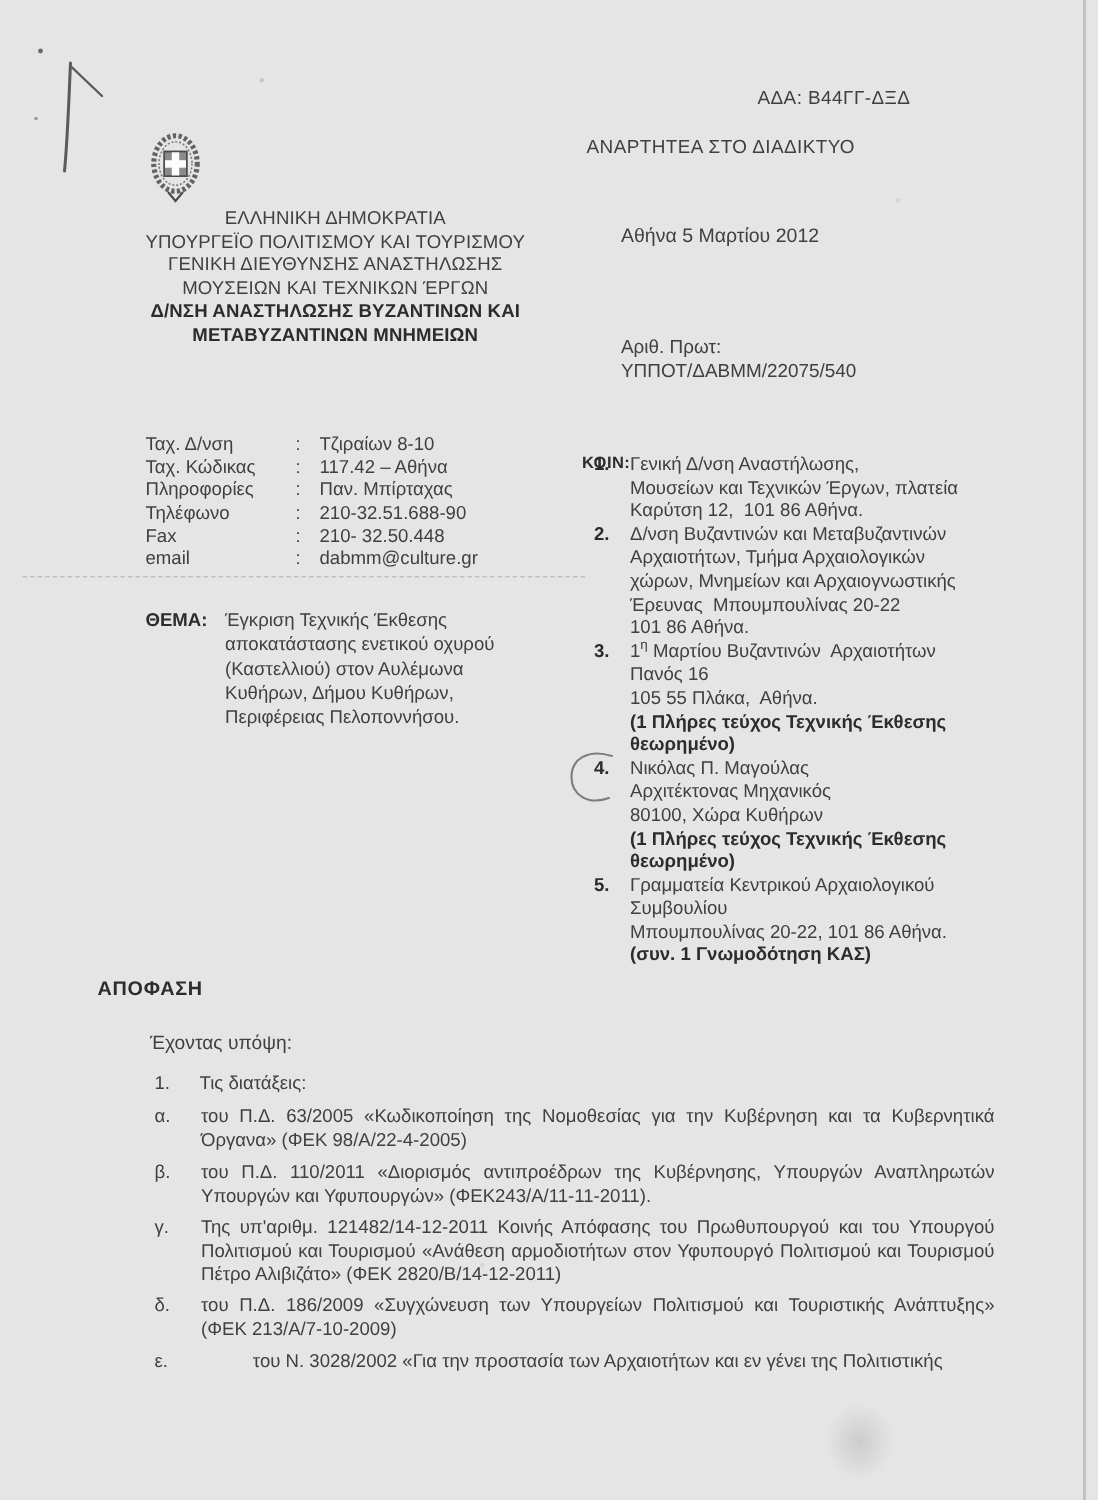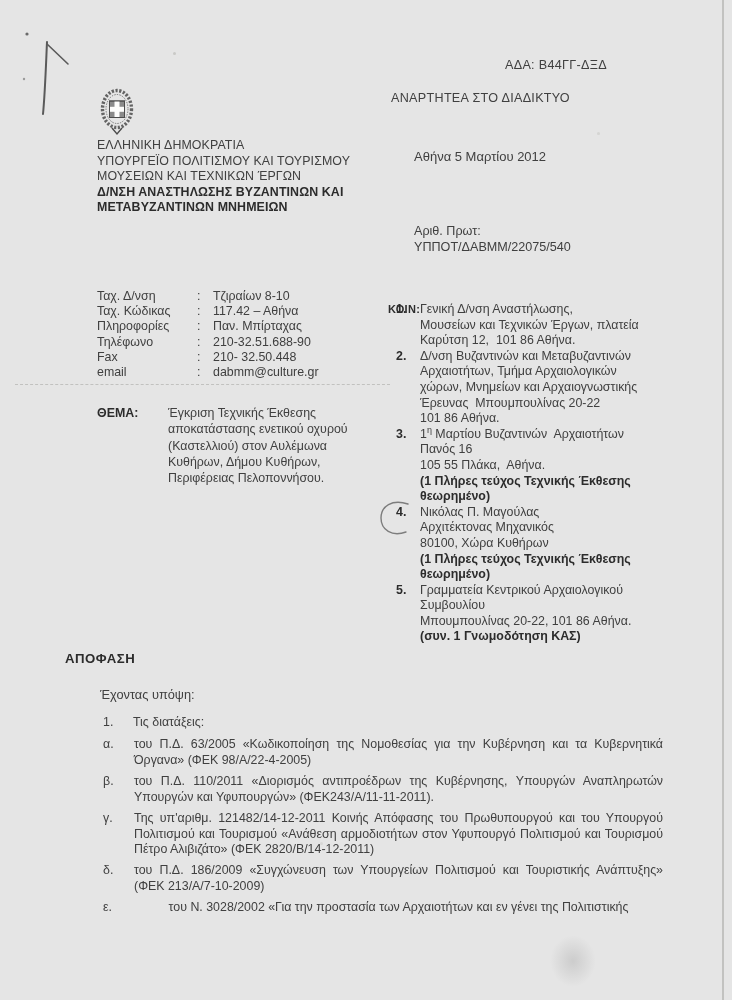--- a/index.html
+++ b/index.html
@@ -15,32 +15,32 @@
 
   
   .ada{left:505px;top:58px;font-size:12.6px;letter-spacing:.3px;}
   .anartitea{left:391px;top:91px;font-size:12.6px;letter-spacing:.3px;}
   .date-line{left:414px;top:149px;font-size:13px;}
   .prot{left:414px;top:205px;line-height:16px;font-size:12.6px;margin-top:18px;}
   .koin-label{left:388px;top:265px;font-size:11px;letter-spacing:.3px;margin-top:38px;}
 
   
   .emblem{left:99px;top:88px;}
-  .org{left:97px;top:138px;line-height:15.6px;letter-spacing:.1px;}
+  .org{left:97px;top:138px;line-height:15.6px;letter-spacing:.1px;text-align:center;}
   .dept{left:97px;top:243px;line-height:15.6px;letter-spacing:.1px;}
   .contact{left:97px;top:289px;line-height:15.2px;}
   .c-row{display:flex;}
   .c-label{width:100px;}
   .c-sep{width:16px;}
 
   .dashed-sep{left:15px;top:384px;width:375px;border-top:1px dashed #b9b9b6;opacity:.8;}
 
   .thema{left:97px;top:405px;width:290px;display:flex;line-height:16.3px;gap:12px;}
   .thema-label{width:41px;flex-shrink:0;}
-  .thema-body{flex:1;margin-left:18px;}
+  .thema-body{flex:1;}
 
   
   .koin-list{left:396px;top:302px;width:312px;}
   .k-item{display:flex;}
   .k-num{width:24px;flex-shrink:0;font-weight:bold;color:#2c2c2c;}
   .k-body{flex:1;}
   .k-line{line-height:15.6px;white-space:pre-wrap;}
   sup{font-size:9px;line-height:0;}
 
   
@@ -80,20 +80,21 @@
     <rect x="10.5" y="13" width="15" height="16.5" fill="#8a8a8a" stroke="#4c4c4c" stroke-width="1"></rect>
     <rect x="15.5" y="13" width="5" height="16.5" fill="#fcfcfb"></rect>
     <rect x="10.5" y="18.8" width="15" height="5" fill="#fcfcfb"></rect>
     <rect x="10.5" y="13" width="15" height="16.5" fill="none" stroke="#4c4c4c" stroke-width="1"></rect>
     <path d="M13,40 L18,46 L23,40" stroke="#4c4c4c" stroke-width="1.4" fill="none"></path>
   </svg>
 
   <div class="abs org">
     <div>ΕΛΛΗΝΙΚΗ ΔΗΜΟΚΡΑΤΙΑ</div>
     <div>ΥΠΟΥΡΓΕΪΟ ΠΟΛΙΤΙΣΜΟΥ ΚΑΙ ΤΟΥΡΙΣΜΟΥ</div>
+    <div>ΓΕΝΙΚΗ ΔΙΕΥΘΥΝΣΗΣ ΑΝΑΣΤΗΛΩΣΗΣ</div>
     <div>ΜΟΥΣΕΙΩΝ ΚΑΙ ΤΕΧΝΙΚΩΝ ΈΡΓΩΝ</div>
     <div class="bold">Δ/ΝΣΗ ΑΝΑΣΤΗΛΩΣΗΣ ΒΥΖΑΝΤΙΝΩΝ ΚΑΙ</div>
     <div class="bold">ΜΕΤΑΒΥΖΑΝΤΙΝΩΝ ΜΝΗΜΕΙΩΝ</div>
   </div>
 
   <div class="abs contact">
     <div class="c-row">
       <span class="c-label">Ταχ. Δ/νση</span>
       <span class="c-sep">:</span>
       <span class="c-value">Τζιραίων 8-10</span>

